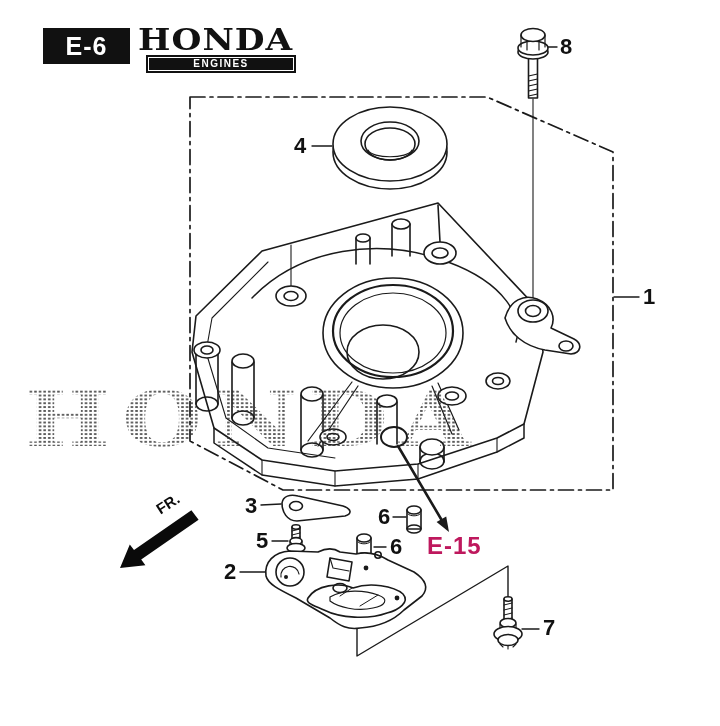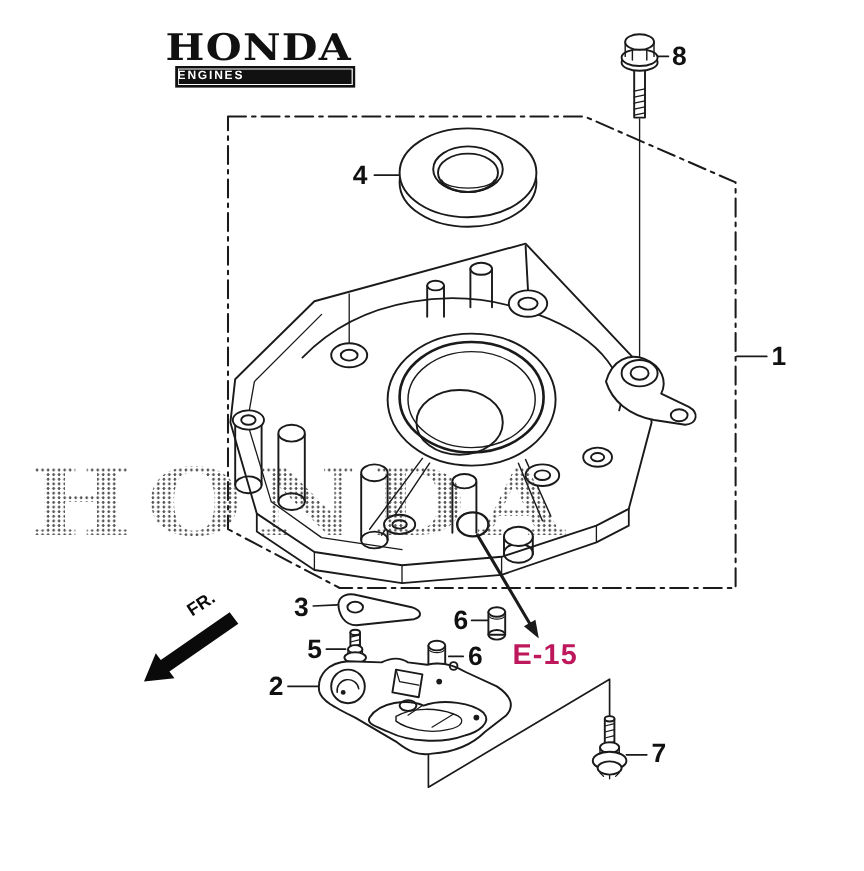--- a/index.html
+++ b/index.html
@@ -15,21 +15,21 @@
   }
   .brand{position:absolute;left:138px;top:24px;width:158px;height:46px;}
   .brand-word{
     font-family:"DejaVu Serif",serif;font-weight:bold;font-size:33px;color:#111;
     letter-spacing:1px;line-height:34px;transform:scale(1.04,.93);transform-origin:left top;
     white-space:nowrap;
   }
   .brand-bar{
     position:absolute;left:10px;top:33px;width:146px;height:14px;background:#111;
     box-shadow:inset 0 0 0 1px #fff, 0 0 0 2px #111;
-    display:flex;align-items:center;justify-content:flex-start;
+    display:flex;align-items:center;justify-content:center;
   }
   .brand-bar span{
     color:#fff;font-size:10px;font-weight:bold;letter-spacing:1.5px;line-height:10px;
     font-family:"Liberation Sans",sans-serif;
   }
   
   svg.diagram{position:absolute;left:0;top:0;z-index:1;}
   
   .watermark{
     position:absolute;left:24px;top:382px;width:532px;height:90px;z-index:2;
@@ -60,20 +60,23 @@
     position:absolute;z-index:3;left:153px;top:503px;color:#0a0a0a;font-weight:900;
     font-size:15px;transform:rotate(-33deg);transform-origin:left top;
     font-family:"Liberation Sans",sans-serif;
   }
 </style>
 </head>
 <body>
 
 <div class="stage">
 
+  <div class="badge">
+    <span>E-6</span>
+  </div>
   <div class="brand">
     <div class="brand-word">HONDA</div>
     <div class="brand-bar">
       <span>ENGINES</span>
     </div>
   </div>
 
   <svg class="diagram" width="720" height="726" viewBox="0 0 720 726" fill="none" stroke="#1a1a1a" stroke-width="1.6" stroke-linecap="round" stroke-linejoin="round">
 
     <path d="M190,97 L487,97 L613,152 L613,490 L283,490 L190,441 Z" stroke-dasharray="15 5 3 5" stroke-width="1.7"></path>

